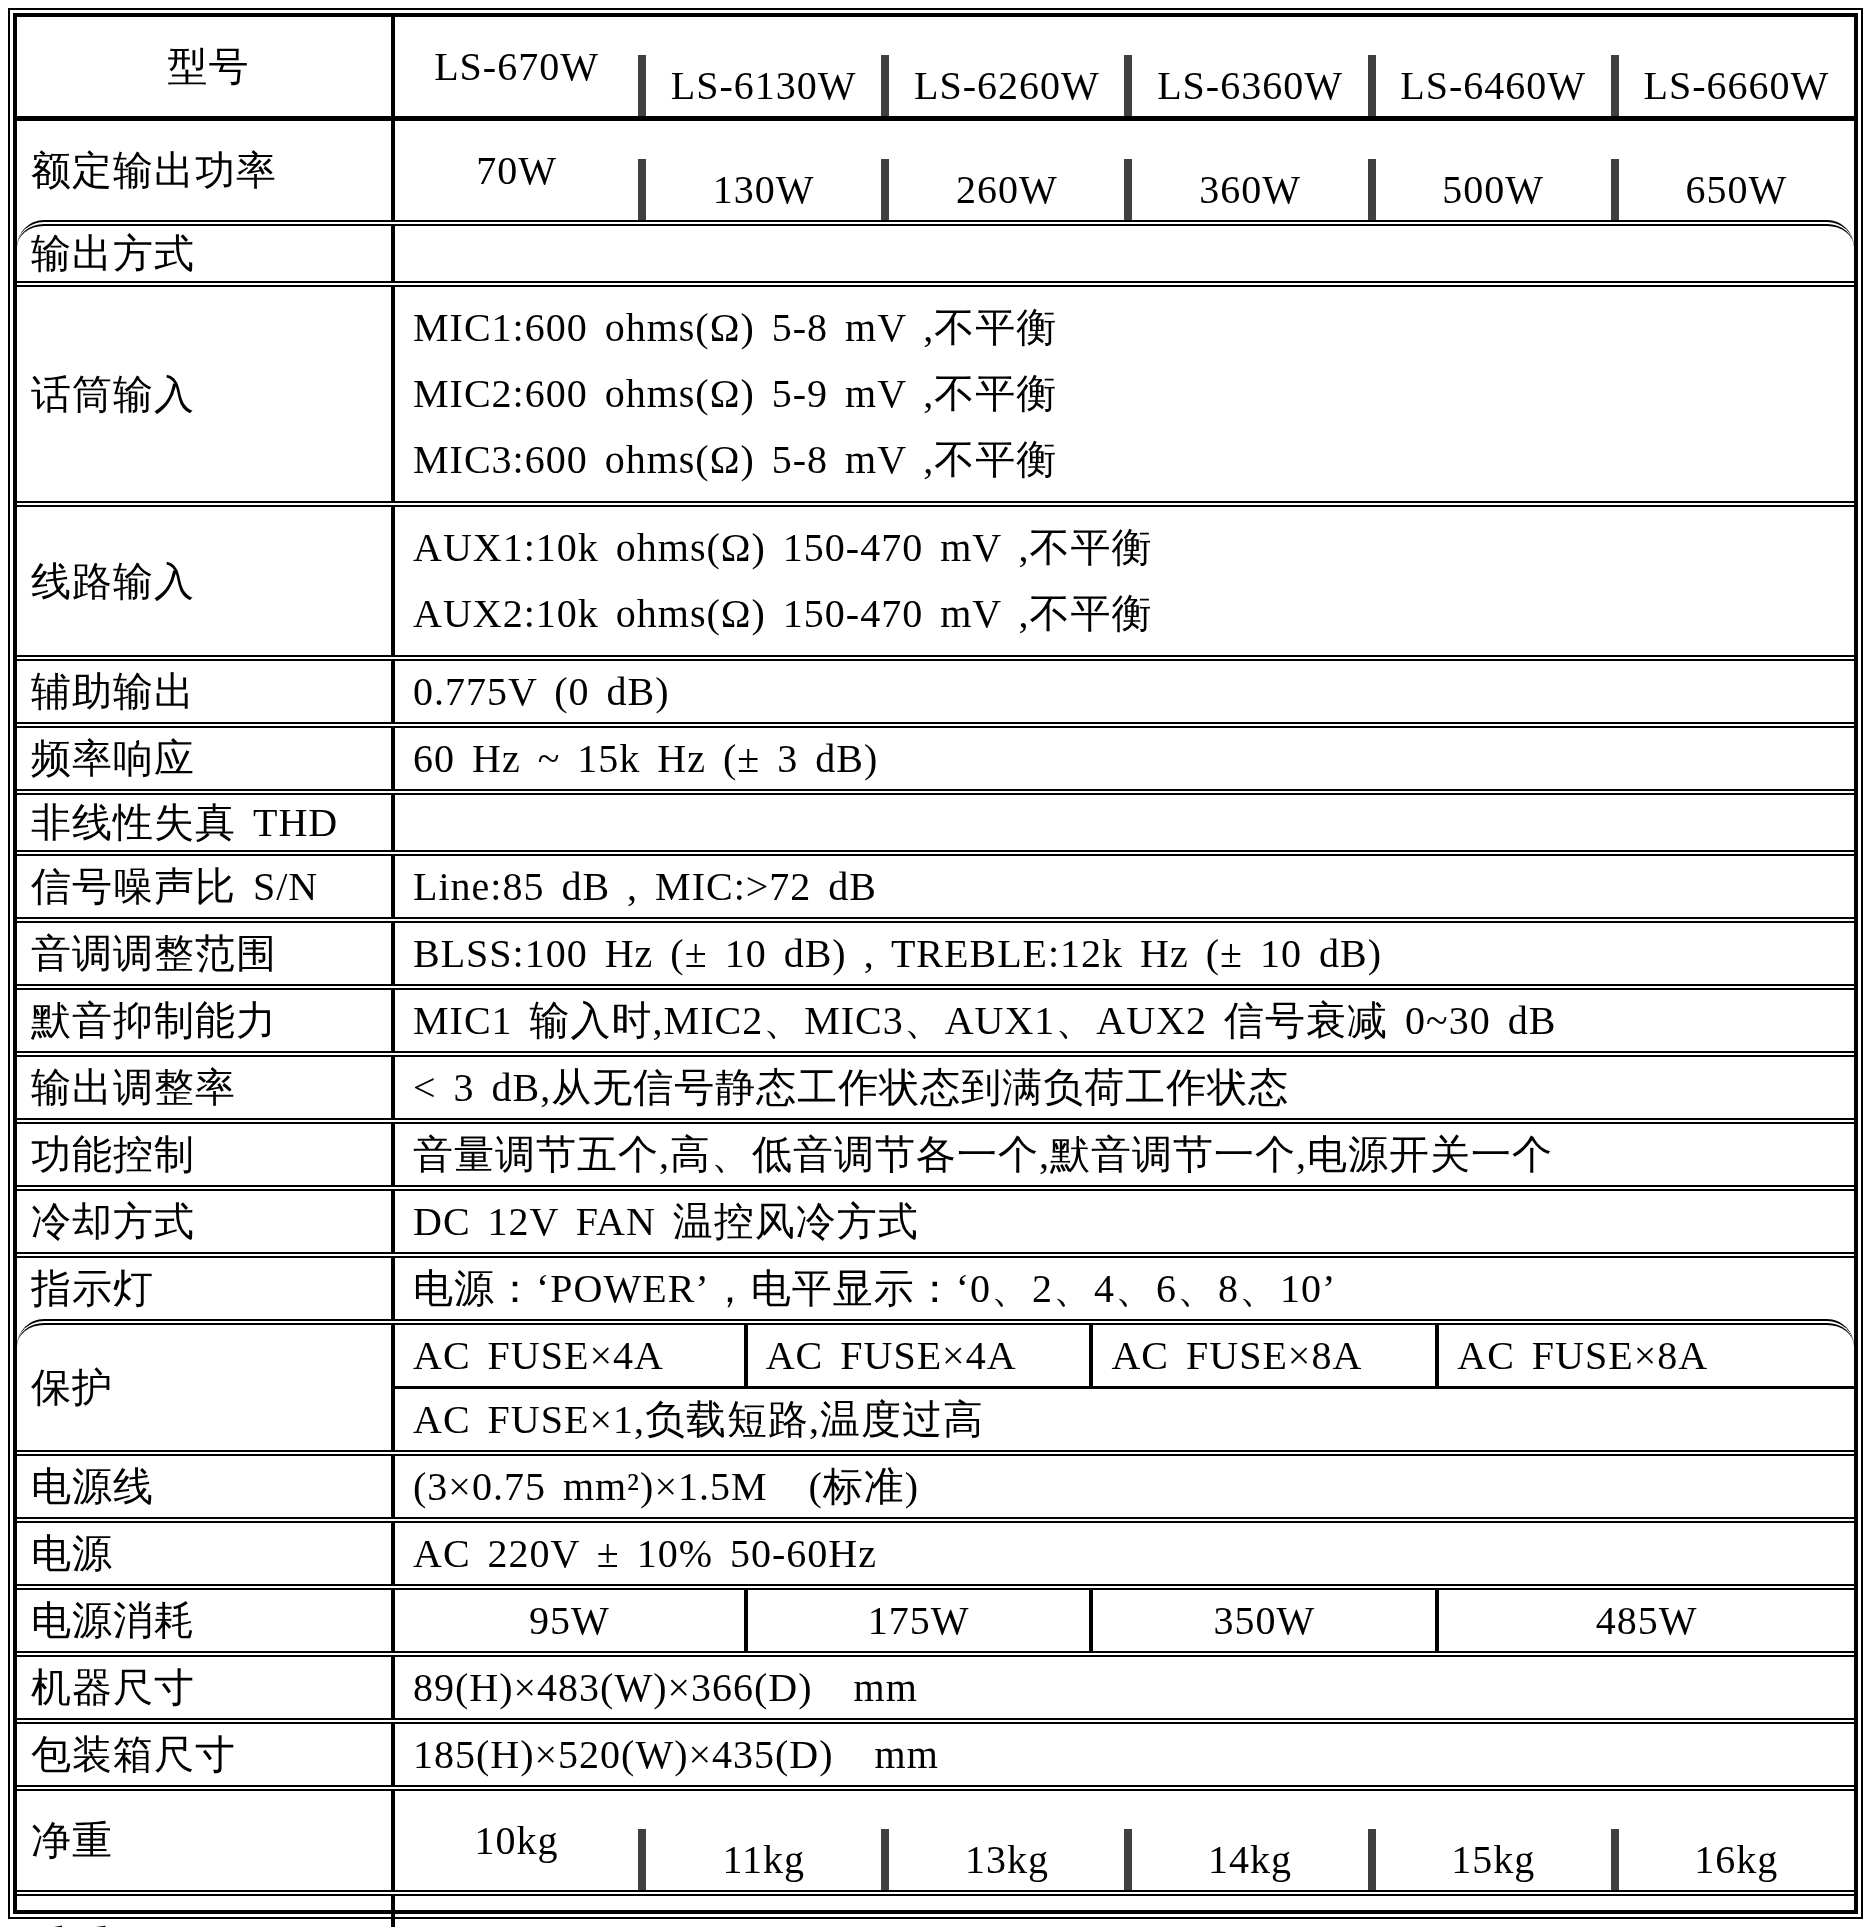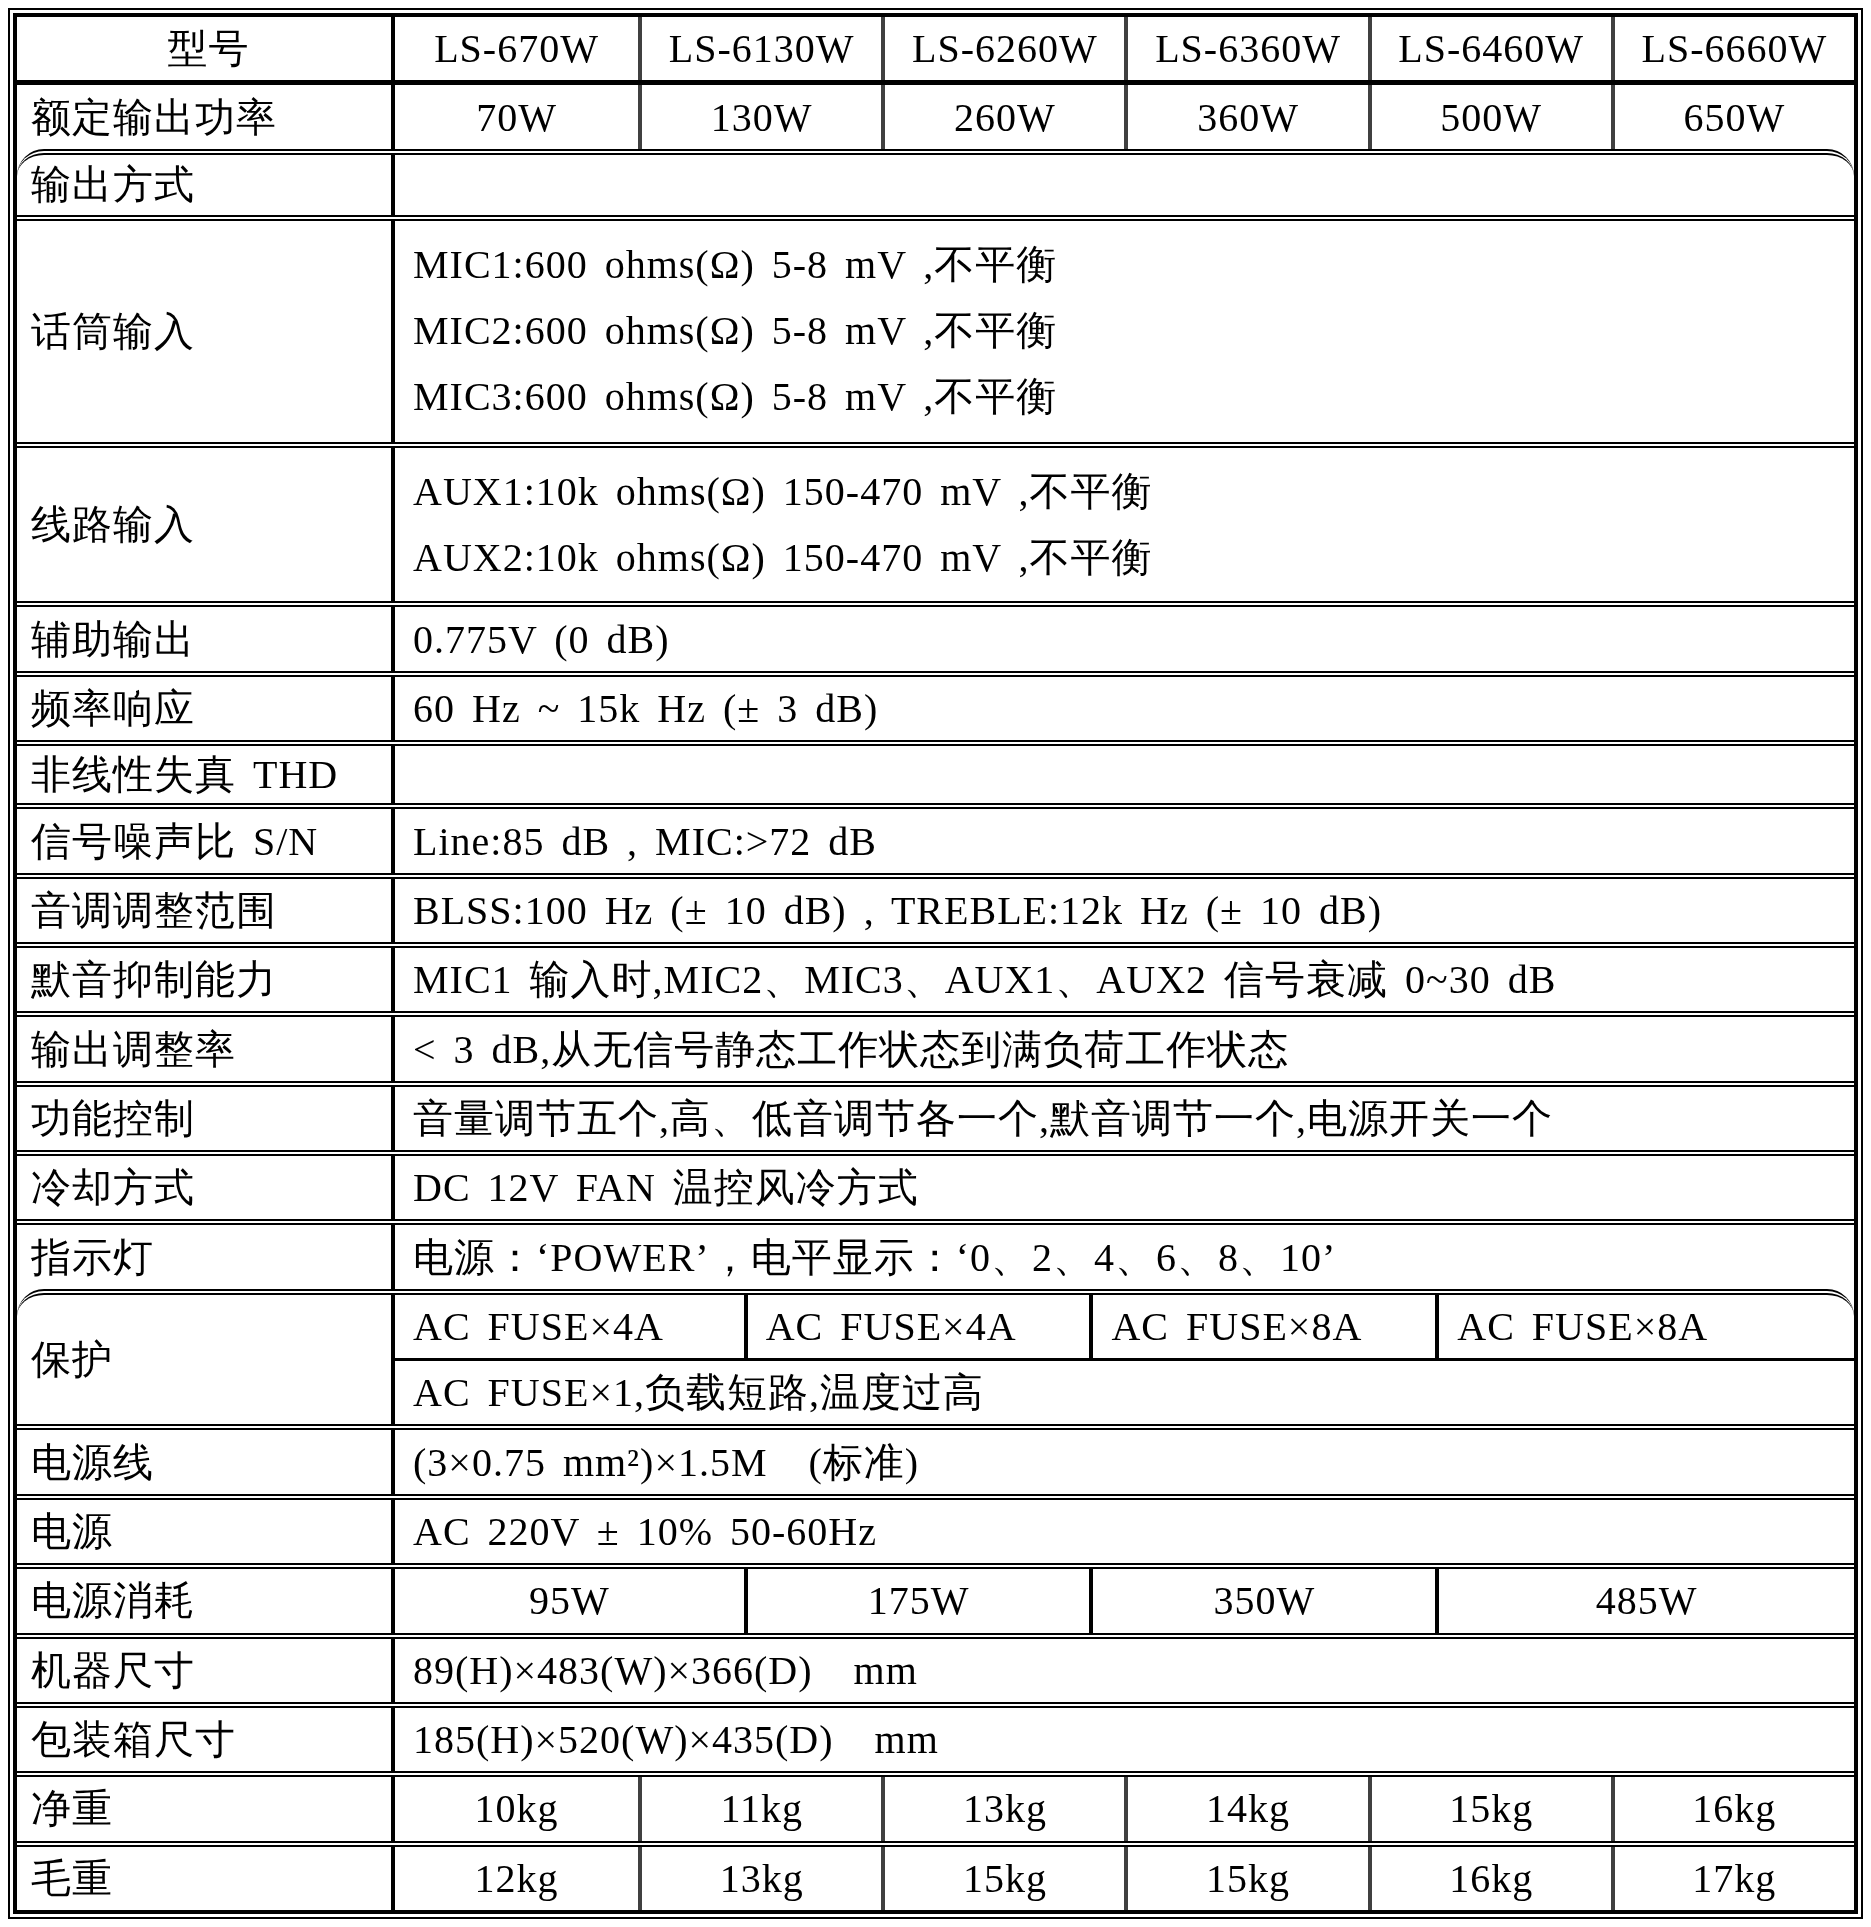--- a/index.html
+++ b/index.html
@@ -40,21 +40,21 @@
     padding-left: 14px;
     font-size: 40px; letter-spacing: 1px; word-spacing: 6px;
   }
   .lbl.center { justify-content: center; padding-left: 9px; }
 
   .data { flex: 1 1 auto; display: flex; min-width: 0; }
 
   .cellbase { font-size: 40px; letter-spacing: 1px; word-spacing: 6px; }
 
   .c6 { width: 16.6667%; display: flex; align-items: center; justify-content: center; min-height: 61px; }
-  .c6 + .c6 { border-left: 4px solid #404040; }
+  .c6 + .c6 { border-left: 8px solid #404040; margin-top: 38px; }
 
   .span { flex: 1 1 auto; display: flex; align-items: center; padding-left: 18px; min-height: 61px; }
 
   .linescell {
     flex: 1 1 auto; display: flex; flex-direction: column; justify-content: center;
     padding: 8px 0 8px 18px;
   }
   .linescell .line { line-height: 66px; }
 
   .subcol { flex: 1 1 auto; display: flex; flex-direction: column; min-width: 0; }
@@ -99,21 +99,21 @@
 
     <div class="trow f-m2">
       <div class="lbl cellbase">输出方式</div>
     </div>
 
     <div class="trow f-mic">
       <div class="lbl cellbase">话筒输入</div>
       <div class="data">
         <div class="linescell cellbase">
           <div class="line">MIC1:600 ohms(Ω) 5-8 mV ,不平衡</div>
-          <div class="line">MIC2:600 ohms(Ω) 5-8 mV ,不平衡</div>
+          <div class="line">MIC2:600 ohms(Ω) 5-9 mV ,不平衡</div>
           <div class="line">MIC3:600 ohms(Ω) 5-8 mV ,不平衡</div>
         </div>
       </div>
     </div>
 
     <div class="trow f-lin">
       <div class="lbl cellbase">线路输入</div>
       <div class="data">
         <div class="linescell cellbase">
           <div class="line">AUX1:10k ohms(Ω) 150-470 mV ,不平衡</div>

